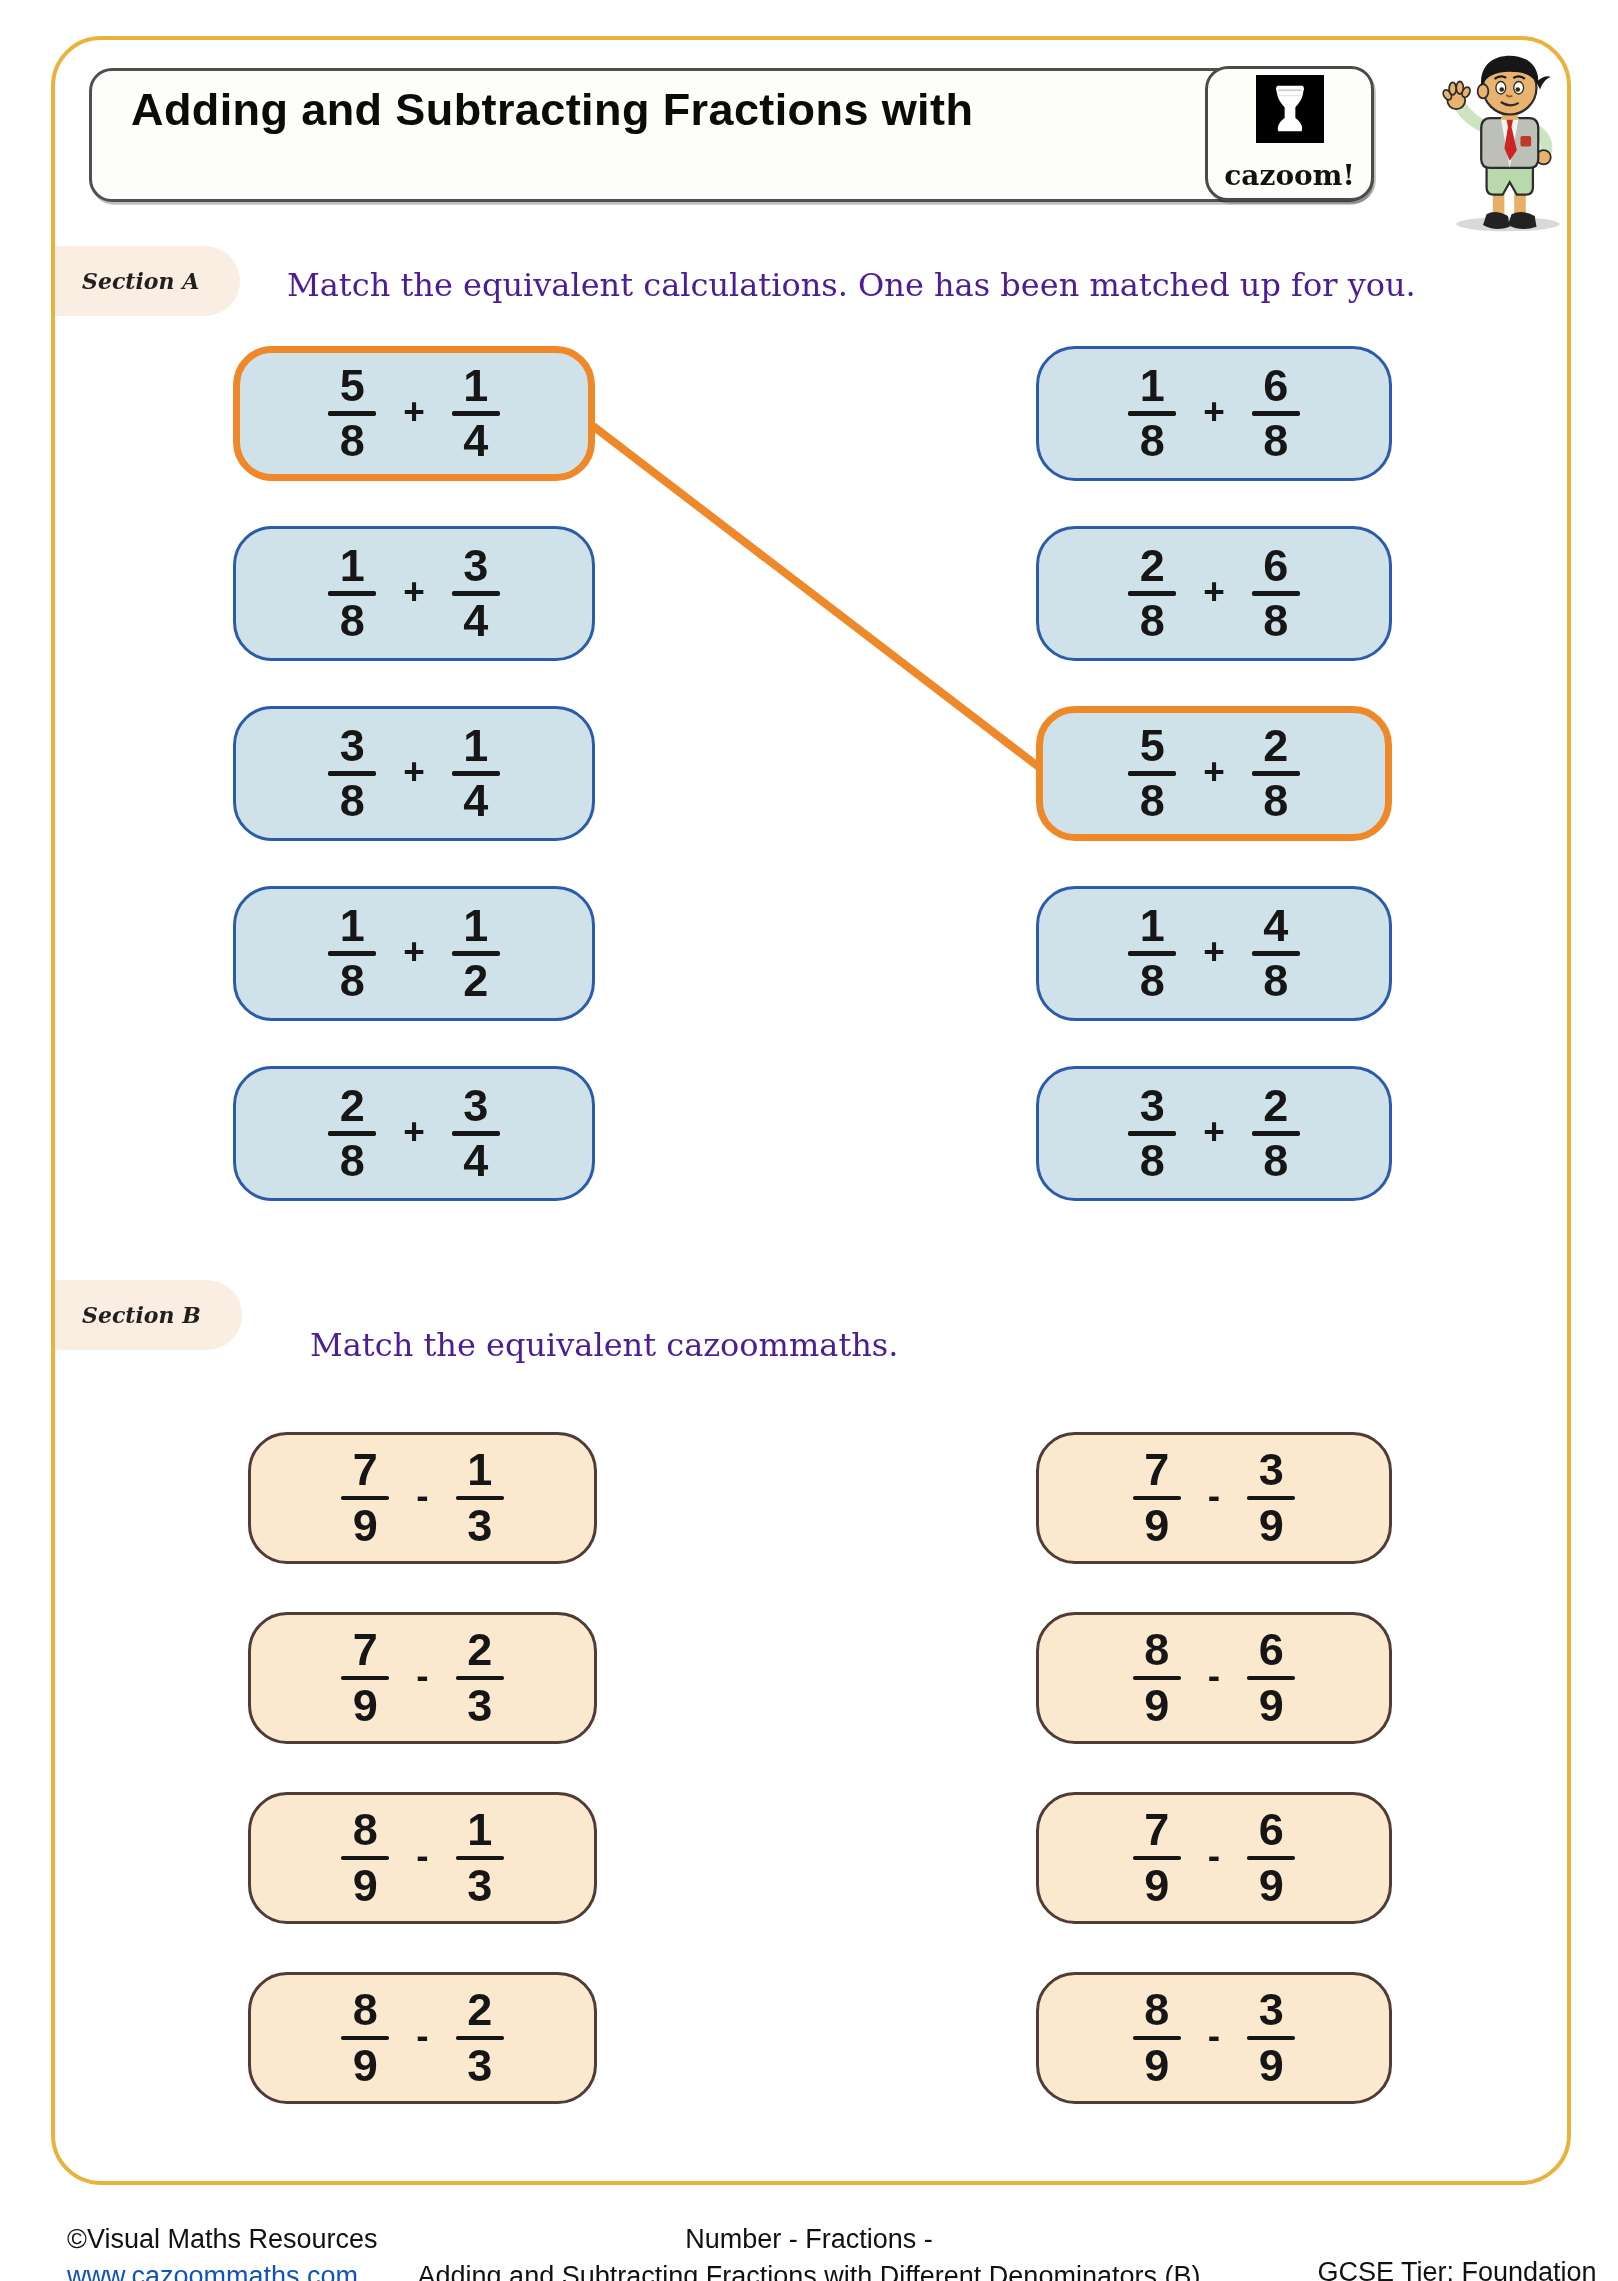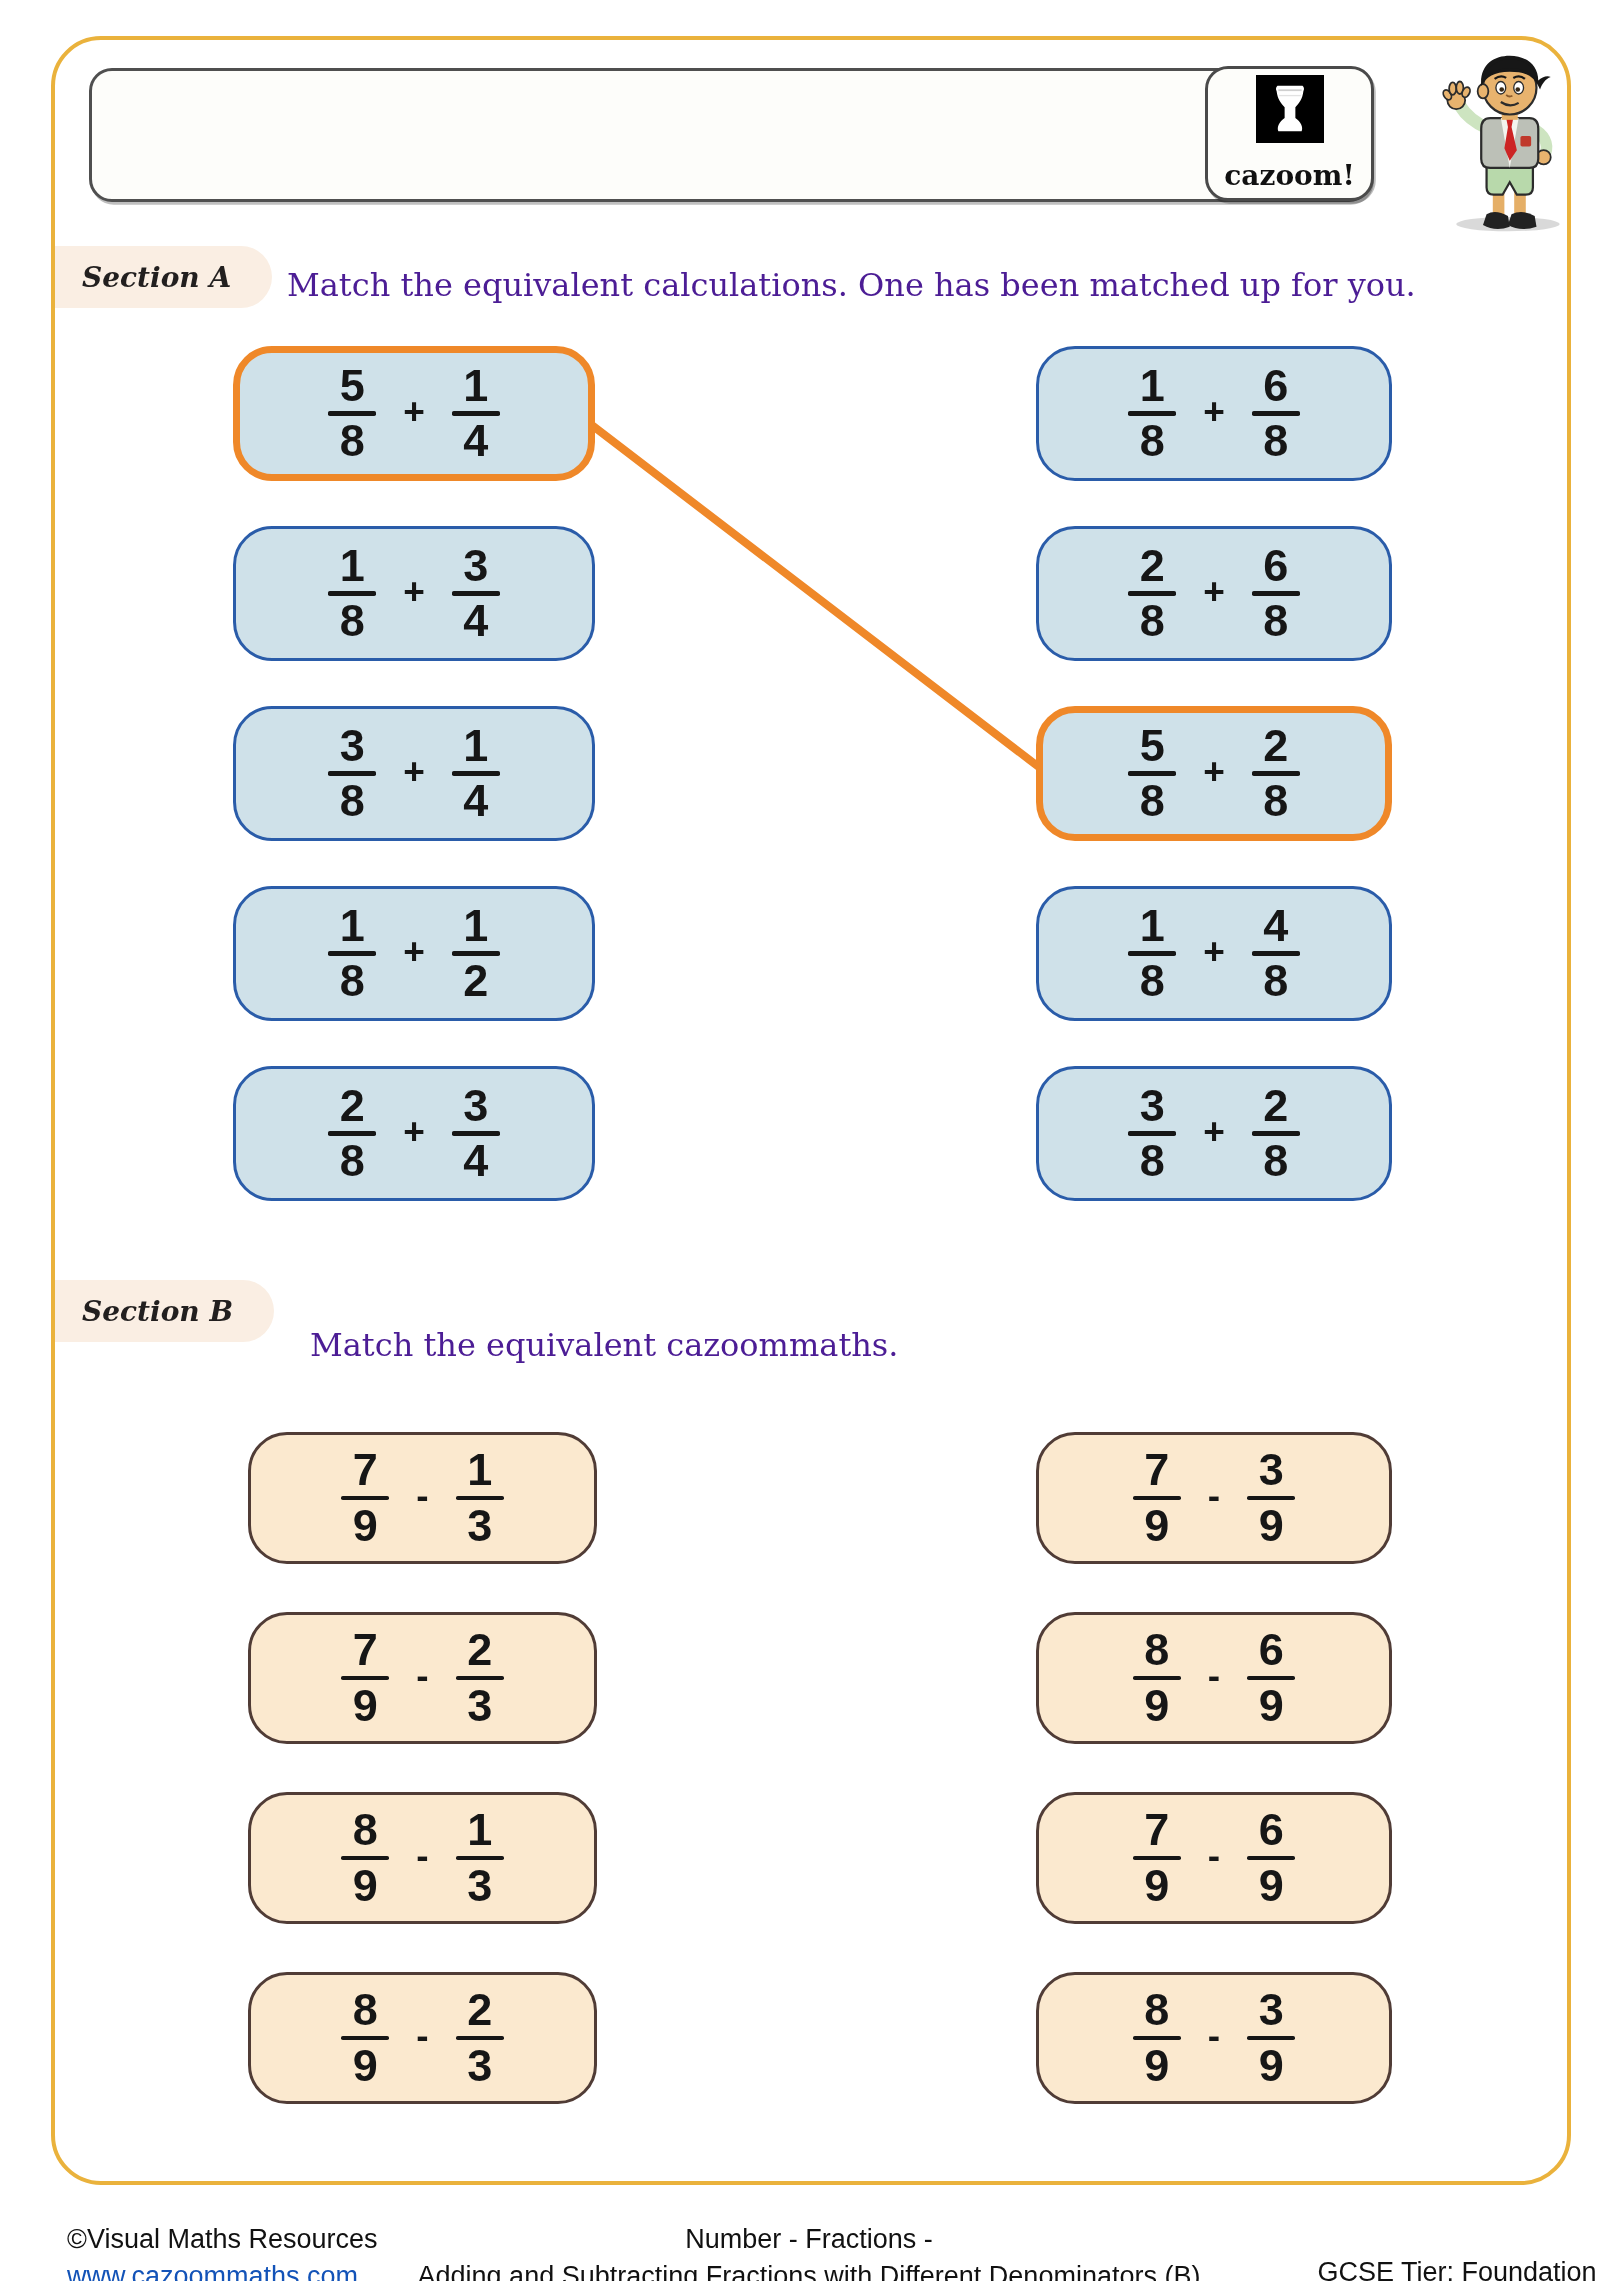--- a/index.html
+++ b/index.html
@@ -26,23 +26,23 @@
     left:1205px;top:66px;width:169px;height:135px;box-sizing:border-box;
     background:#fdfdfa;border:3.6px solid #4a4a4a;border-radius:23px;z-index:2;
     display:flex;flex-direction:column;align-items:center;justify-content:center;
     box-shadow:1.8px 2.7px 0 rgba(0,0,0,.25);
   }
   .logo-text{font-family:"DejaVu Serif",serif;font-weight:bold;font-size:28px;margin-top:16px;}
   .mascot{left:1401px;top:43px;z-index:1;}
 
   
   .sec-label{
-    left:55px;height:62px;background:#faeee3;border-radius:0 36px 36px 0;
+    left:55px;height:70px;background:#faeee3;border-radius:0 36px 36px 0;
     display:flex;align-items:center;padding:0 41px 0 27px;z-index:2;
-    font-family:"DejaVu Serif",serif;font-style:italic;font-weight:bold;font-size:28px;color:#221f1f;
+    font-family:"DejaVu Serif",serif;font-style:italic;font-weight:bold;font-size:22px;color:#221f1f;
   }
   .sec-instr{
     font-family:"DejaVu Serif",serif;font-size:32px;color:#4c1d95;z-index:2;white-space:nowrap;
   }
   #label-a{top:246px;}
   #instr-a{left:287px;top:266px;}
   #label-b{top:1280px;}
   #instr-b{left:310px;top:1326px;}
 
   
@@ -75,20 +75,21 @@
   .site-link{color:#1353b8;text-decoration:underline;cursor:pointer;}
   .footer-center{left:0;top:2221px;width:1618px;text-align:center;font-size:27px;line-height:37px;}
   .footer-right{right:21.4px;top:2257px;font-size:27px;}
 </style>
 </head>
 <body>
 
 <div class="abs page-border"></div>
 
 <div class="abs title-box">
+  <div class="title-line">Adding and Subtracting Fractions with</div>
 </div>
 
 <div class="abs logo-box">
   <svg width="68" height="68" viewBox="0 0 76 76">
     <rect x="0" y="0" width="76" height="76" fill="#000"></rect>
     <path d="M24 12 L52 12 C54 14 54 16 53 18 C52 27 48 32 44 36 L44 48 C50 52 53 58 51 63 L25 63 C23 58 26 52 32 48 L32 36 C28 32 24 27 23 18 C22 16 22 14 24 12 Z" fill="#fff"></path>
     <path d="M25 17 L51 17" stroke="#cfcfcf" stroke-width="2" fill="none"></path>
     <path d="M26 23 L50 23" stroke="#e2e2e2" stroke-width="1.5" fill="none"></path>
   </svg>
   <div class="logo-text">cazoom!</div>

